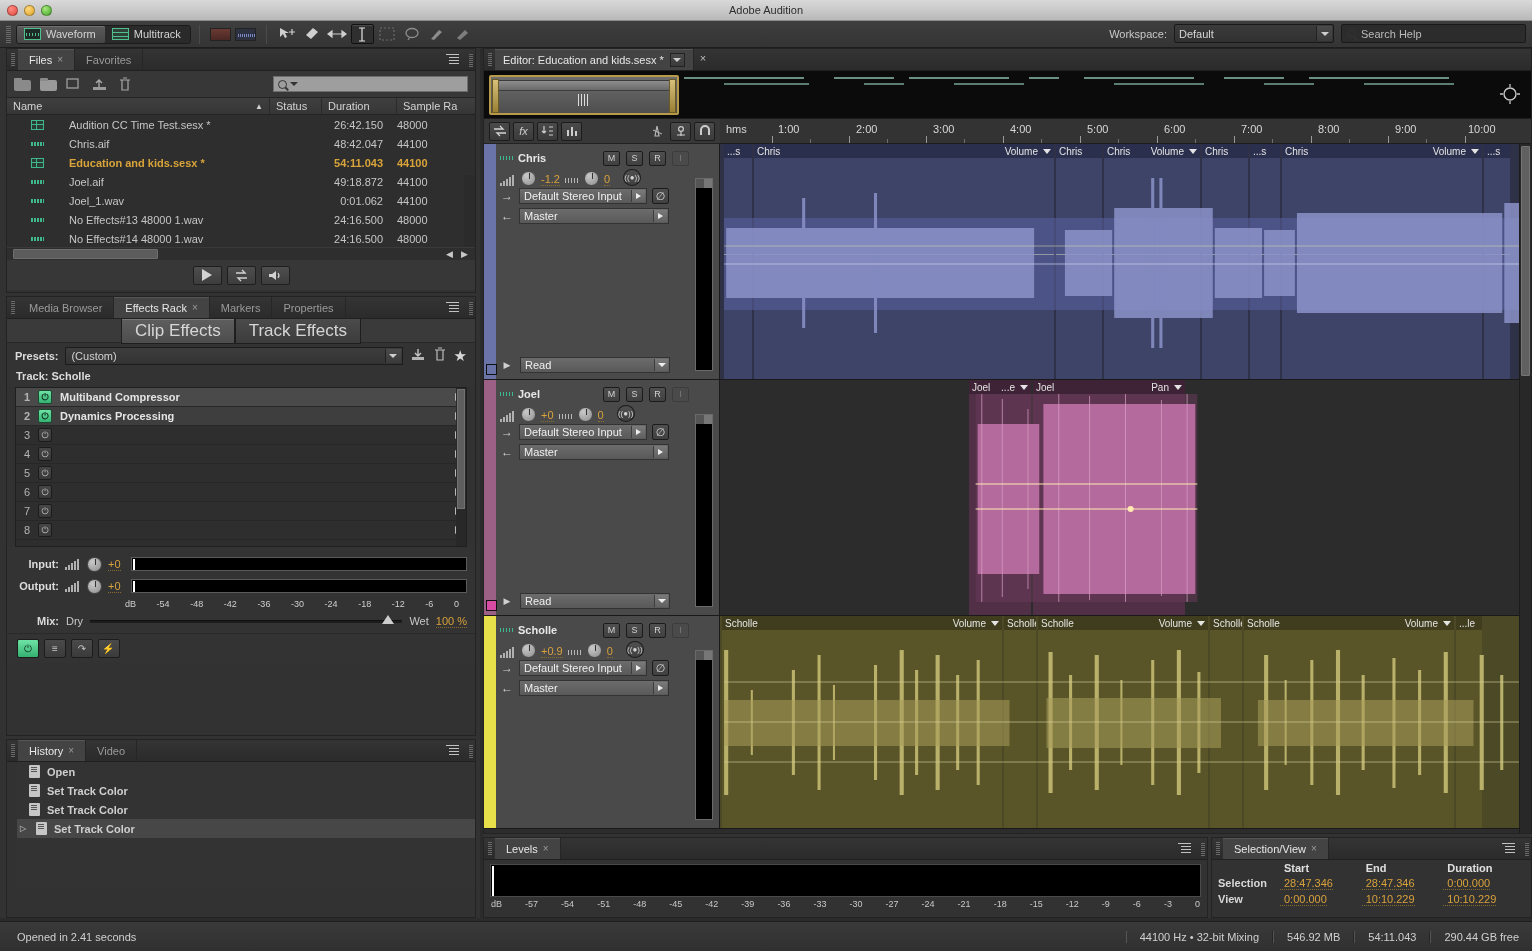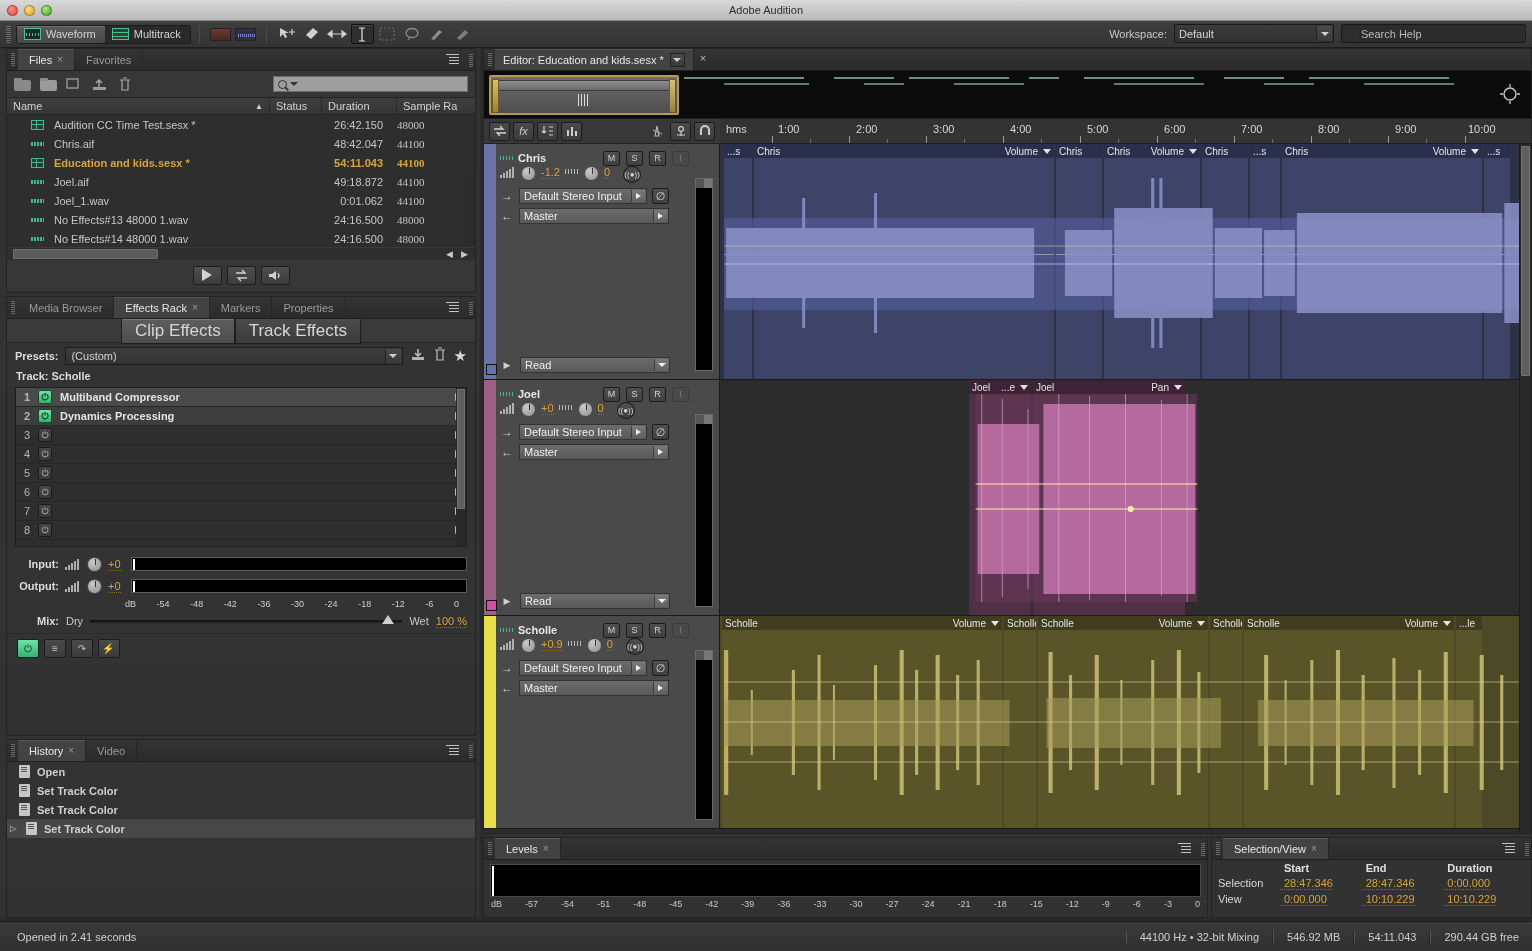--- a/index.html
+++ b/index.html
@@ -107,23 +107,23 @@
     display:flex;align-items:center;padding:0 4px;gap:3px;}
   .magn{width:9px;height:9px;border:1.5px solid #333;border-radius:50%;position:relative;display:block;}
   .magn:after{content:"";position:absolute;right:-3px;bottom:-2px;width:4px;height:1.5px;
     background:#333;transform:rotate(45deg);}
   .hdrrow{height:17px;background:linear-gradient(#3f3f3f,#363636);display:flex;font-size:11px;
     color:#d2d2d2;border-bottom:1px solid #242424;align-items:center;}
   .hdrcell{padding:0 6px;border-right:1px solid #2a2a2a;height:100%;display:flex;align-items:center;}
   .filelist{background:#2e2e2e;height:132px;overflow:hidden;position:relative;}
   .frow{height:19px;display:flex;align-items:center;font-size:11px;color:#c6c6c6;}
   .frow.sel{color:#d9a43a;font-weight:bold;}
-  .frow .nm{flex:1;display:flex;align-items:center;gap:10px;padding-left:24px;}
+  .frow .nm{flex:1;display:flex;align-items:center;gap:25px;padding-left:24px;}
   .frow .du{width:100px;text-align:right;padding-right:14px;}
-  .frow .sr{width:78px;font-family:Liberation Serif, serif;}
+  .frow .sr{width:78px;}
   .ic-wave{width:13px;height:10px;position:relative;display:inline-block;}
   .ic-wave:after{content:"";position:absolute;left:0;top:3px;width:13px;height:4px;
     background:repeating-linear-gradient(to right,#3fb98b 0 1.5px,transparent 1.5px 3px);}
   .ic-sesx{width:13px;height:10px;border:1px solid #3fb98b;background:#2b3a34;display:inline-block;
     position:relative;}
   .ic-sesx:before{content:"";position:absolute;left:0;top:3px;width:100%;height:1px;background:#3fb98b;}
   .ic-sesx:after{content:"";position:absolute;left:4px;top:0;width:1px;height:100%;background:#3fb98b;}
   .hscroll{height:13px;background:#2e2e2e;border-top:1px solid #3a3a3a;display:flex;align-items:center;
     position:relative;}
   .hthumb{height:10px;background:#5c5c5c;border:1px solid #6e6e6e;width:145px;margin-left:6px;border-radius:1px;}
@@ -178,21 +178,21 @@
     border-left:6px solid transparent;border-right:6px solid transparent;border-bottom:9px solid #cdcdcd;}
   .fxfoot{height:30px;background:#333;display:flex;align-items:center;gap:5px;padding:0 10px;
     border-top:1px solid #2a2a2a;}
   .ffbtn{width:22px;height:19px;border:1px solid #1c1c1c;border-radius:2px;
     background:linear-gradient(#4a4a4a,#3b3b3b);display:flex;align-items:center;justify-content:center;
     font-size:10px;color:#c4c4c4;}
   .ffbtn.green{background:linear-gradient(#6fe3a6,#34b272);color:#10301f;}
 
   
   #history{left:6px;top:691px;width:470px;height:179px;}
-  .hlist{background:#333;height:125px;}
+  .hlist{background:#333;height:125px;margin-left:10px;}
   .hrow{height:19px;display:flex;align-items:center;gap:7px;padding-left:12px;font-size:11px;
     color:#cfcfcf;font-weight:bold;}
   .hrow.sel{background:#474747;}
   .doc-ic{width:11px;height:13px;background:#c6c6c6;position:relative;border-radius:1px;}
   .doc-ic:after{content:"";position:absolute;left:2px;top:2px;width:6px;height:1px;
     box-shadow:0 2px 0 #555,0 4px 0 #555;background:#555;}
   .hfoot{height:25px;background:#333;display:flex;align-items:center;padding:0 9px;font-size:11px;
     color:#d4d4d4;border-top:1px solid #2a2a2a;position:relative;}
   .trash{position:absolute;right:10px;top:5px;width:11px;height:13px;border:1px solid #b0b0b0;
     border-radius:0 0 2px 2px;}
@@ -238,21 +238,21 @@
   .thead{position:absolute;left:0;top:0;width:236px;height:100%;background:#4a4a4a;
     border-right:1px solid #1a1a1a;}
   .tcolor{position:absolute;left:0;top:0;width:12px;height:100%;}
   .th-inner{position:absolute;left:16px;top:0;right:0;height:100%;}
   .th-row1{display:flex;align-items:center;height:22px;padding-top:6px;gap:6px;}
   .tname{font-size:11px;color:#e8e8e8;font-weight:bold;flex:1;display:flex;align-items:center;gap:5px;}
   .msrbtn{width:17px;height:15px;border:1px solid #1b1b1b;border-radius:2px;
     background:linear-gradient(#4f4f4f,#404040);font-size:9px;color:#d2d2d2;
     display:flex;align-items:center;justify-content:center;}
   .msrbtn.dim{border-color:#3c3c3c;color:#7b7b7b;background:transparent;}
-  .th-row2{display:flex;align-items:flex-start;height:20px;gap:5px;}
+  .th-row2{display:flex;align-items:flex-end;height:20px;gap:5px;}
   .pan-ic{width:14px;height:11px;position:relative;}
   .pan-ic:after{content:"";position:absolute;left:0;top:3px;width:14px;height:5px;
     background:repeating-linear-gradient(to right,#b8b8b8 0 1px,transparent 1px 3px);}
   .rndbtn{width:18px;height:17px;border:1px solid #1b1b1b;border-radius:2px;
     background:linear-gradient(#4f4f4f,#404040);display:flex;align-items:center;justify-content:center;
     font-size:8px;color:#d2d2d2;}
   .th-row3{display:flex;align-items:center;height:20px;gap:5px;}
   .arrow-in{font-size:12px;color:#d2d2d2;width:14px;text-align:center;}
   .selbox{flex:1;height:16px;background:linear-gradient(#6c6c6c,#595959);border:1px solid #333;
     display:flex;align-items:center;padding:0 4px;font-size:11px;color:#f0f0f0;position:relative;}
@@ -286,21 +286,21 @@
   
   #levels{left:0;top:789px;width:725px;height:81px;}
   .lv-meter{height:33px;background:#000;margin:4px 6px 0 6px;border:1px solid #4a4a4a;position:relative;}
   .lv-meter:before{content:"";position:absolute;left:1px;top:1px;width:2px;height:30px;background:#fff;}
   .lv-scale{display:flex;justify-content:space-between;padding:2px 7px 0 7px;font-size:9px;color:#c8c8c8;}
 
   
   #selview{left:728px;top:789px;width:321px;height:81px;}
   .sv-grid{display:grid;grid-template-columns:62px 1fr 1fr 1fr;padding:2px 6px 0 6px;row-gap:3px;}
   .sv-h{font-size:11px;color:#e0e0e0;font-weight:bold;text-align:left;padding-left:4px;}
-  .sv-lab{font-size:11px;color:#d8d8d8;font-weight:normal;}
+  .sv-lab{font-size:11px;color:#d8d8d8;font-weight:bold;}
   .sv-val{font-size:11px;color:#d8a13c;border-bottom:1px dotted #8a6c2c;padding-left:4px;
     justify-self:start;}
 
   
   #statusbar{position:absolute;left:0;top:921px;width:1532px;height:30px;
     background:linear-gradient(#3a3a3a,#303030);border-top:1px solid #1e1e1e;
     display:flex;align-items:center;font-size:11px;color:#d0d0d0;}
   .sb-left{margin-left:17px;}
   .sb-right{margin-left:auto;display:flex;align-items:center;}
   .sb-cell{padding:0 13px;border-left:1px solid #555;border-right:1px solid #262626;}

